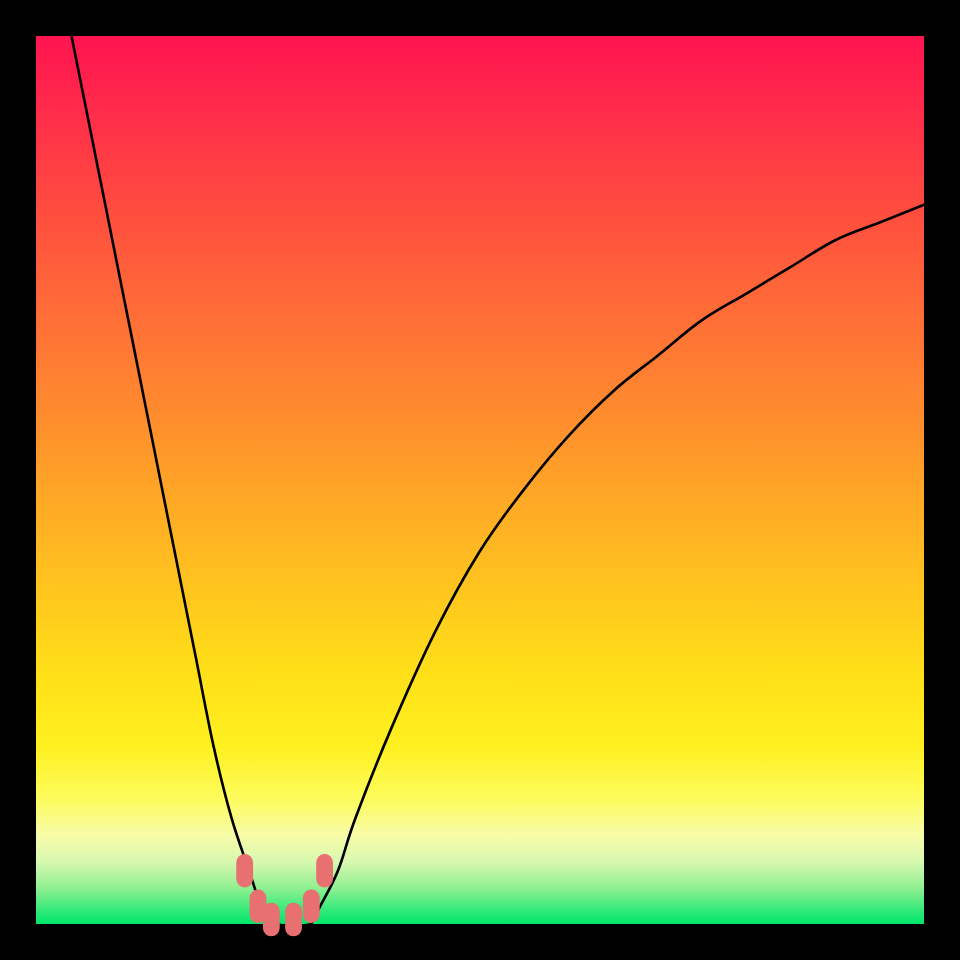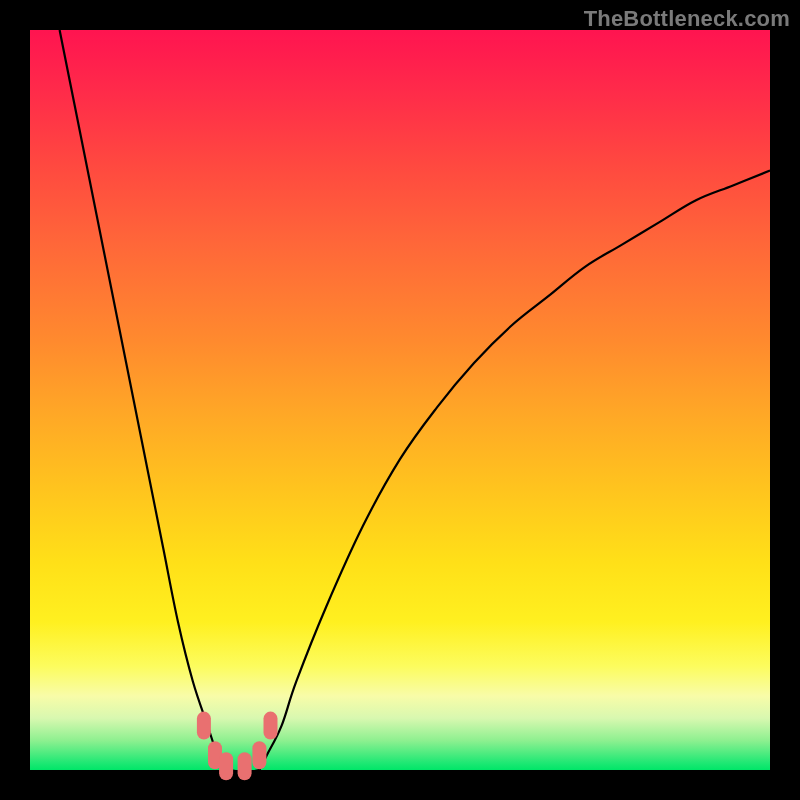--- a/index.html
+++ b/index.html
@@ -52,21 +52,20 @@
   .marker {
     fill: #e97070;
     stroke: none;
   }
 </style>
 </head>
 <body>
 
 <div class="frame">
 
-  <div class="watermark">TheBottleneck.com</div>
 
   <div class="plot-area">
     <svg class="curve" viewBox="0 0 740 740">
       <g id="curve-group">
           <path d="M 29.6 0 C 32.264 13.32, 39.071999999999996 47.36, 44.4 74 C 49.728 100.64, 53.872 121.36, 59.2 148 C 64.528 174.64, 68.672 195.36, 74 222 C 79.328 248.64, 83.472 269.36, 88.8 296 C 94.128 322.64, 98.272 343.36, 103.60000000000001 370 C 108.92800000000001 396.64, 113.072 417.36, 118.4 444 C 123.72800000000001 470.64, 127.87199999999999 491.36, 133.2 518 C 138.528 544.64, 142.672 568.024, 148 592 C 153.328 615.976, 157.472 632.552, 162.8 651.2 C 168.12800000000001 669.8480000000001, 173.60399999999998 683.6120000000001, 177.6 695.6 C 181.596 707.588, 182.33599999999998 711.14, 185 717.8 C 187.66400000000002 724.4599999999999, 189.736 728.604, 192.4 732.6 C 195.06400000000002 736.596, 198.46800000000002 738.668, 199.8 740" fill="none" stroke="#000" stroke-width="2.2"></path>
           <path d="M 229.4 740 C 230.732 737.336, 232.804 733.192, 236.8 725.2 C 240.79600000000002 717.2080000000001, 246.27200000000002 708.9200000000001, 251.60000000000002 695.6 C 256.928 682.28, 258.40799999999996 672.5120000000001, 266.4 651.2 C 274.392 629.888, 284.012 605.172, 296 577.2 C 307.988 549.2280000000001, 319.68 522.4399999999999, 333 495.79999999999995 C 346.32 469.15999999999997, 356.68 450.51199999999994, 370 429.2 C 383.32 407.88800000000003, 393.68000000000006 394.71600000000007, 407.00000000000006 377.40000000000003 C 420.32000000000005 360.084, 430.68 347.65199999999993, 444 332.99999999999994 C 457.32 318.34799999999996, 467.68 307.988, 481 296 C 494.32 284.012, 504.68 277.056, 518 266.4 C 531.32 255.74399999999997, 541.68 246.12399999999994, 555 236.79999999999995 C 568.32 227.47599999999997, 578.68 222.592, 592 214.60000000000002 C 605.32 206.60800000000003, 615.68 200.392, 629 192.39999999999998 C 642.32 184.40799999999996, 652.68 176.85999999999993, 666 170.19999999999993 C 679.32 163.53999999999994, 689.68 160.72799999999998, 703 155.39999999999998 C 716.32 150.07199999999997, 733.34 143.26399999999992, 740 140.5999999999999" fill="none" stroke="#000" stroke-width="2.2"></path>
           <path d="M 199.8 740 Q 214.6 743.7 229.4 740" fill="none" stroke="#000" stroke-width="2.2"></path>
         </g>
       <g id="marker-group">
           <rect x="166.89999999999998" y="681.6" width="14" height="28" rx="7" ry="7" class="marker"></rect>

